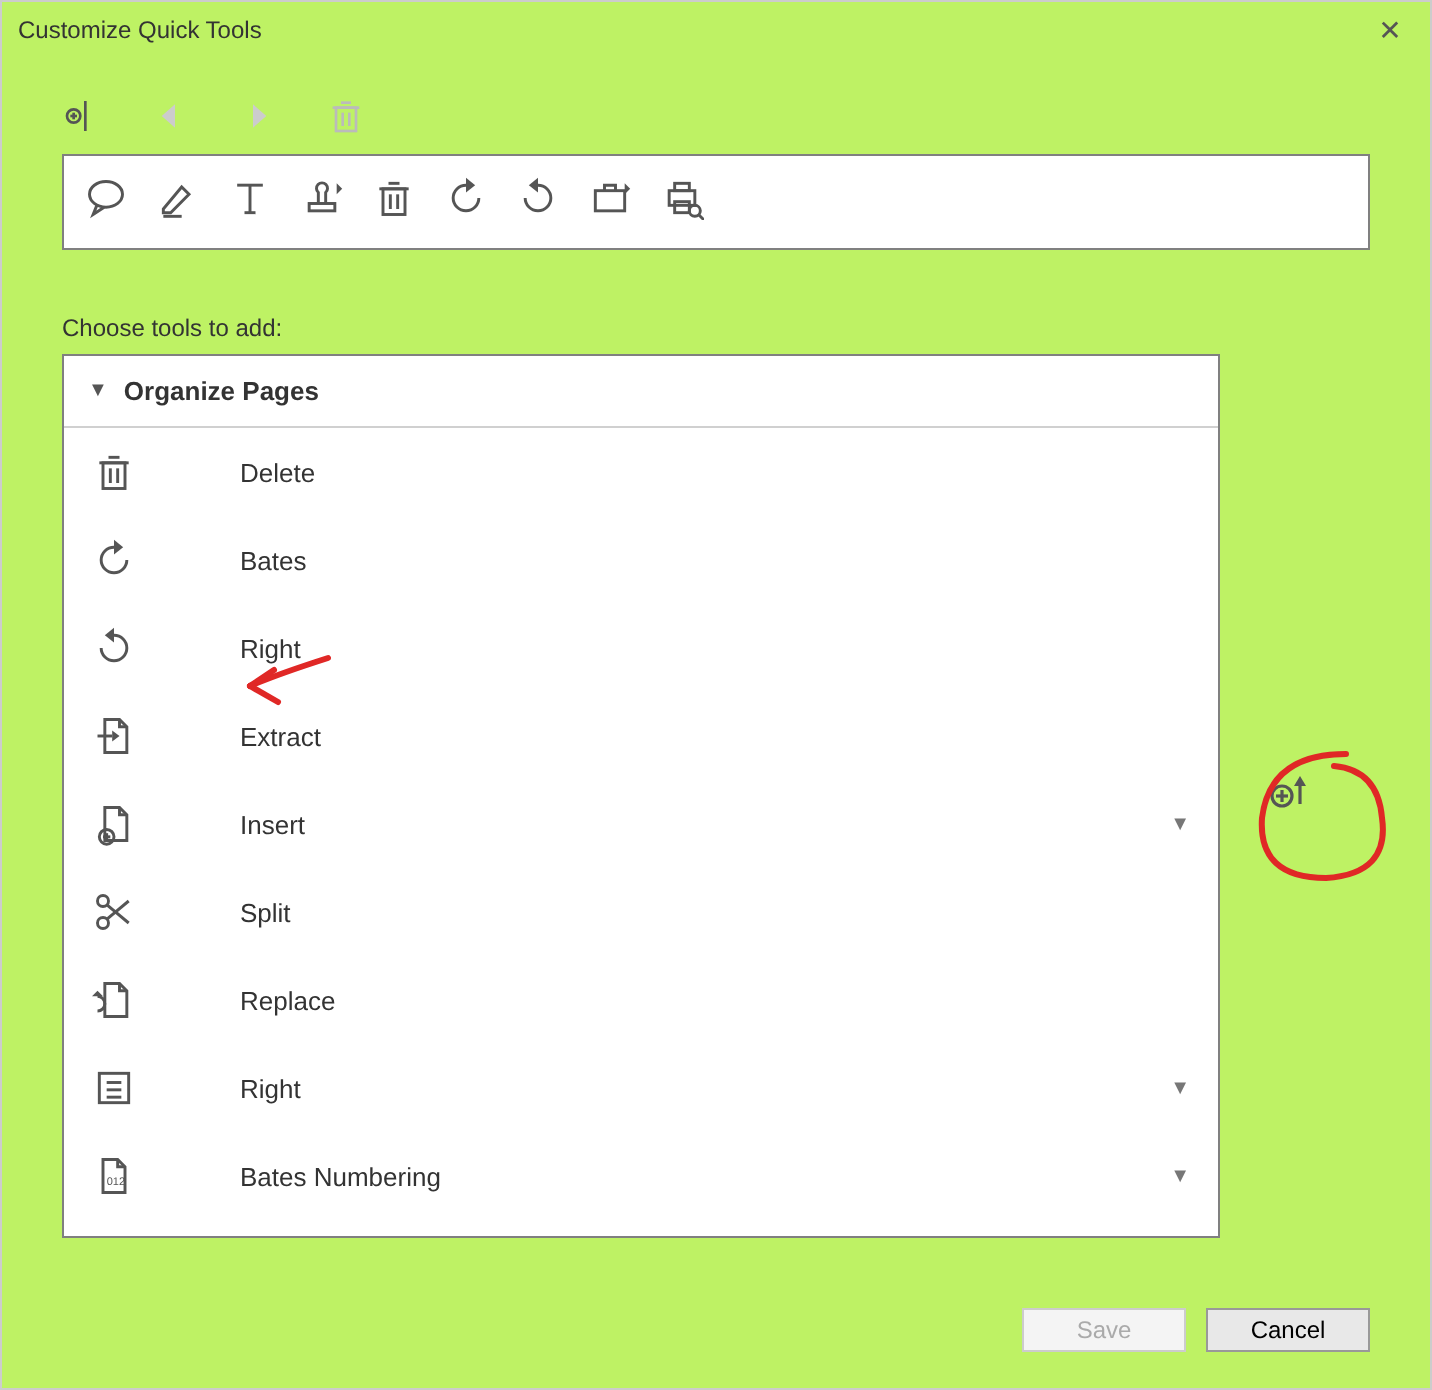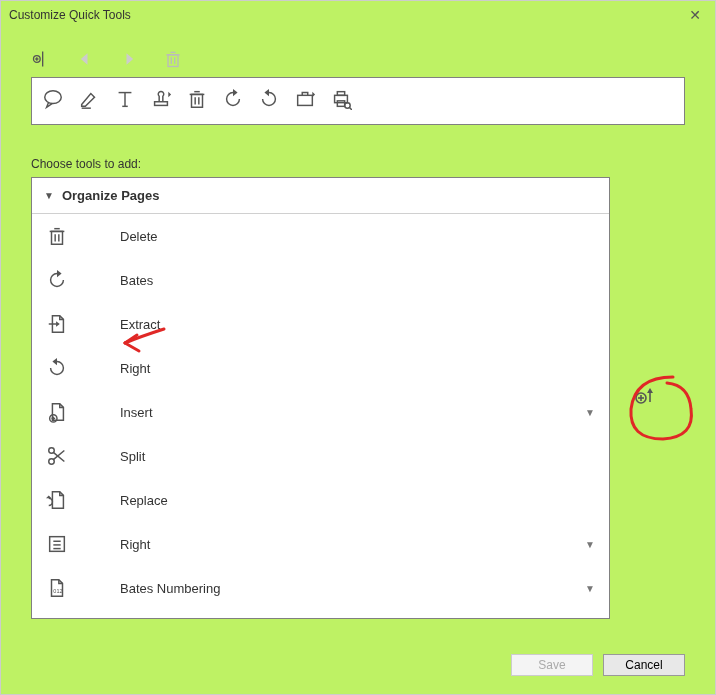--- a/index.html
+++ b/index.html
@@ -160,37 +160,37 @@
                 <path class="gray" d="M19 12 A7 7 0 1 1 12 5"></path>
                 <path class="grayfill" d="M12 1 L12 9 L17 5 Z"></path>
               </svg>
             </span>
           <span class="lbl">Bates</span>
         </div>
 
         <div class="tool-item">
           <span class="ico">
               <svg viewBox="0 0 24 24">
+                <path class="gray" d="M5 12 A7 7 0 1 0 12 5"></path>
+                <path class="grayfill" d="M12 1 L12 9 L7 5 Z"></path>
+              </svg>
+            </span>
+          <span class="lbl">Right</span>
+        </div>
+
+        <div class="tool-item">
+          <span class="ico">
+              <svg viewBox="0 0 24 24">
                 <path class="gray" d="M7 3 L15 3 L19 7 L19 21 L7 21 Z"></path>
                 <path class="gray" d="M15 3 L15 7 L19 7"></path>
                 <path class="gray" d="M3 12 L11 12"></path>
                 <path class="grayfill" d="M11 9 L15 12 L11 15 Z"></path>
               </svg>
             </span>
           <span class="lbl">Extract</span>
-        </div>
-
-        <div class="tool-item">
-          <span class="ico">
-              <svg viewBox="0 0 24 24">
-                <path class="gray" d="M5 12 A7 7 0 1 0 12 5"></path>
-                <path class="grayfill" d="M12 1 L12 9 L7 5 Z"></path>
-              </svg>
-            </span>
-          <span class="lbl">Right</span>
         </div>
 
         <div class="tool-item">
           <span class="ico">
               <svg viewBox="0 0 24 24">
                 <path class="gray" d="M7 3 L15 3 L19 7 L19 21 L7 21 Z"></path>
                 <path class="gray" d="M15 3 L15 7 L19 7"></path>
                 <circle class="gray" cx="8" cy="19" r="4"></circle>
                 <line class="gray" x1="8" y1="17" x2="8" y2="21"></line>
                 <line class="gray" x1="6" y1="19" x2="10" y2="19"></line>

